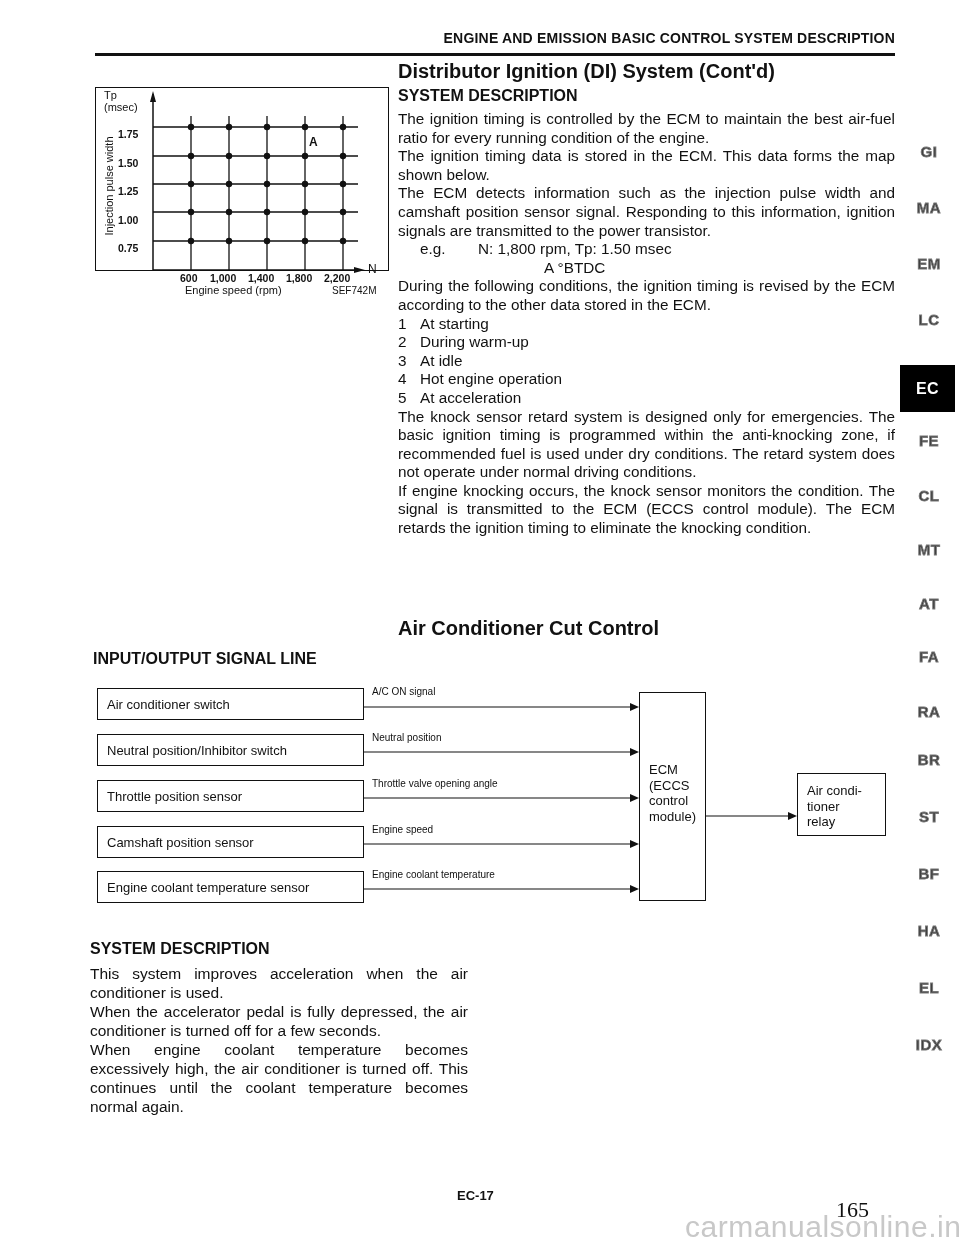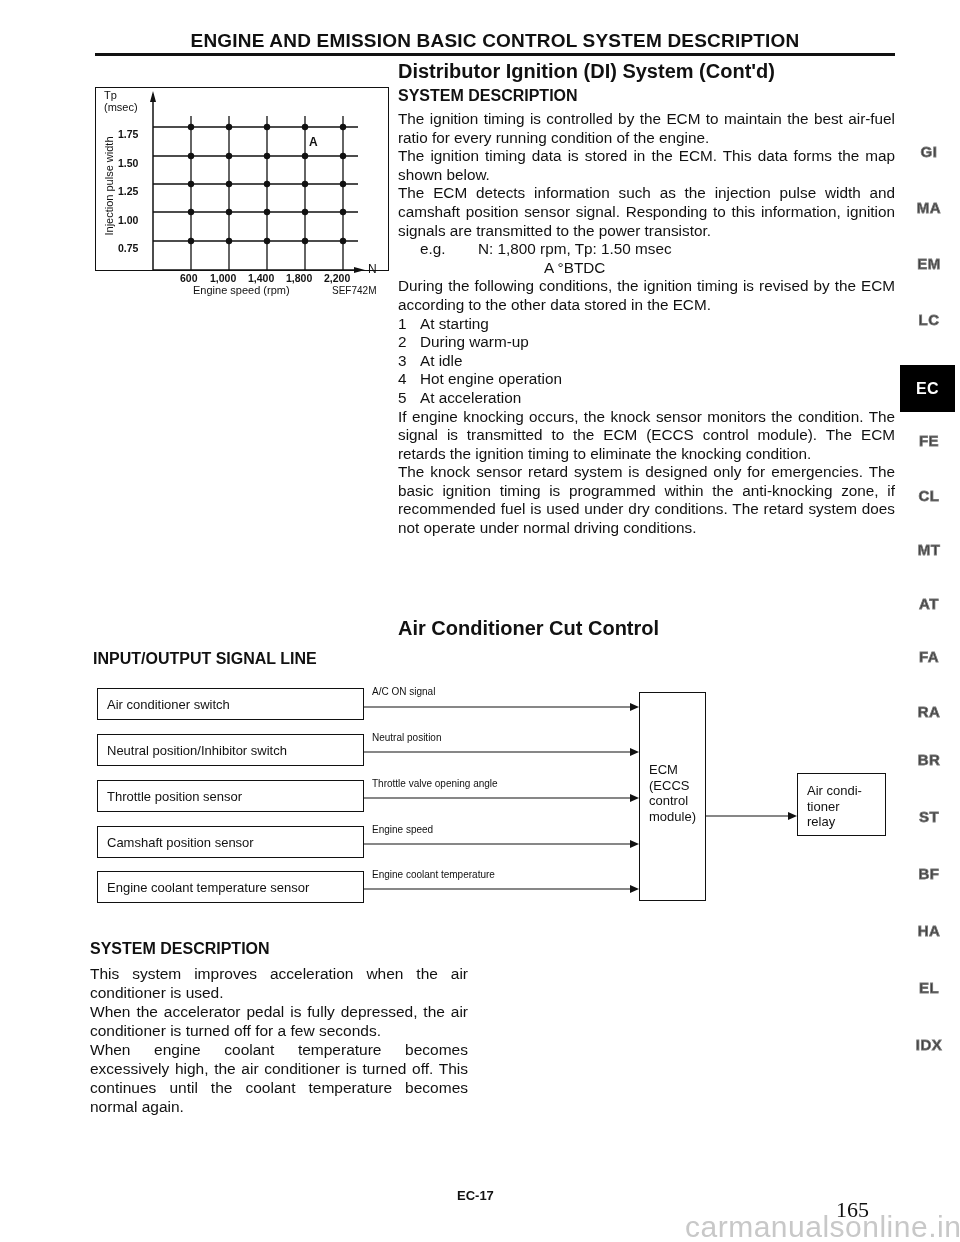--- a/index.html
+++ b/index.html
@@ -2,22 +2,22 @@
 <html><head>
 <meta charset="utf-8">
 <style>
   html, body { margin: 0; padding: 0; }
   body {
     width: 960px; height: 1242px; position: relative; background: #ffffff;
     color: #111; font-family: "Liberation Sans", sans-serif; overflow: hidden;
   }
   .abs { position: absolute; }
   .page-header {
-    left: 95px; top: 30px; width: 800px; text-align: center;
-    font-weight: bold; font-size: 19px; letter-spacing: 0.2px;
+    left: 95px; top: 30px; width: 800px; text-align: right;
+    font-weight: bold; font-size: 14px; letter-spacing: 0.2px;
   }
   .header-rule { left: 95px; top: 53px; width: 800px; height: 3px; background: #111; }
   .section-title { font-weight: bold; font-size: 20px; }
   .subhead { font-weight: bold; font-size: 16px; }
   .body-text { font-size: 15.3px; line-height: 18.6px; text-align: justify; }
   .body-text p { margin: 0; }
   .list-row { display: flex; }
   .list-num { width: 22px; }
   .eg-row { padding-left: 22px; }
   .eg-row span.eg-label { display: inline-block; width: 58px; }
@@ -124,21 +124,21 @@
     <div>1.00</div>
     <div>0.75</div>
   </div>
   <div class="abs" style="left:213px;top:47px;font-size:12px;font-weight:bold;">A</div>
   <div class="abs" style="left:84px;top:184px;font-size:10.5px;font-weight:bold;">600</div>
   <div class="abs" style="left:114px;top:184px;font-size:10.5px;font-weight:bold;">1,000</div>
   <div class="abs" style="left:152px;top:184px;font-size:10.5px;font-weight:bold;">1,400</div>
   <div class="abs" style="left:190px;top:184px;font-size:10.5px;font-weight:bold;">1,800</div>
   <div class="abs" style="left:228px;top:184px;font-size:10.5px;font-weight:bold;">2,200</div>
   <div class="abs" style="left:272px;top:174px;font-size:12px;">N</div>
-  <div class="abs" style="left:89px;top:196px;font-size:11px;margin-left:8px;">Engine speed (rpm)</div>
+  <div class="abs" style="left:89px;top:196px;font-size:11px;">Engine speed (rpm)</div>
   <div class="abs" style="left:236px;top:197px;font-size:10px;">SEF742M</div>
 </div>
 
 <div class="abs section-title" style="left:398px;top:60px;">Distributor Ignition (DI) System (Cont'd)</div>
 <div class="abs subhead" style="left:398px;top:87px;">SYSTEM DESCRIPTION</div>
 <div class="abs body-text" style="left:398px;top:110px;width:497px;">
   <p>The ignition timing is controlled by the ECM to maintain the best air-fuel ratio for every running condition of the engine.</p>
   <p>The ignition timing data is stored in the ECM. This data forms the map shown below.</p>
   <p>The ECM detects information such as the injection pulse width and camshaft position sensor signal. Responding to this information, ignition signals are transmitted to the power transistor.</p>
   <div class="eg-row"><span class="eg-label">e.g.</span><span>N: 1,800 rpm, Tp: 1.50 msec</span></div>
@@ -157,22 +157,22 @@
       <span>At idle</span>
     </div>
   <div class="list-row">
       <span class="list-num">4</span>
       <span>Hot engine operation</span>
     </div>
   <div class="list-row">
       <span class="list-num">5</span>
       <span>At acceleration</span>
     </div>
+  <p>The knock sensor retard system is designed only for emergencies. The basic ignition timing is programmed within the anti-knocking zone, if recommended fuel is used under dry conditions. The retard system does not operate under normal driving conditions.</p>
   <p>If engine knocking occurs, the knock sensor monitors the condition. The signal is transmitted to the ECM (ECCS control module). The ECM retards the ignition timing to eliminate the knocking condition.</p>
-  <p>The knock sensor retard system is designed only for emergencies. The basic ignition timing is programmed within the anti-knocking zone, if recommended fuel is used under dry conditions. The retard system does not operate under normal driving conditions.</p>
 </div>
 
 <div class="abs section-title" style="left:398px;top:617px;">Air Conditioner Cut Control</div>
 <div class="abs subhead" style="left:93px;top:650px;">INPUT/OUTPUT SIGNAL LINE</div>
 
 <svg class="abs diagram-svg" width="960" height="1242" viewBox="0 0 960 1242" style="pointer-events:none;">
   <g stroke="#111" stroke-width="1.2" fill="none">
     <line x1="364" y1="707" x2="632" y2="707"></line>
     <line x1="364" y1="752" x2="632" y2="752"></line>
     <line x1="364" y1="798" x2="632" y2="798"></line>

